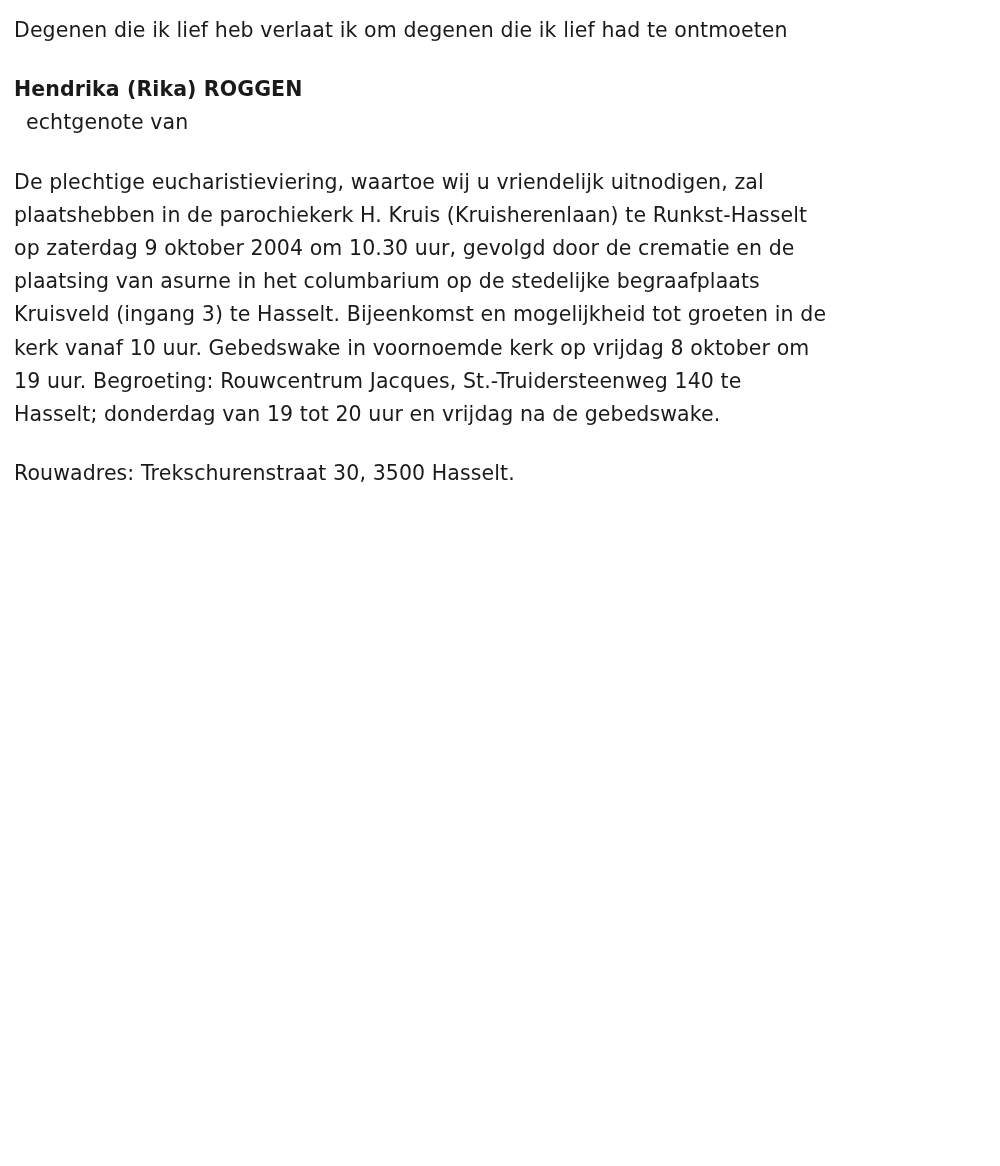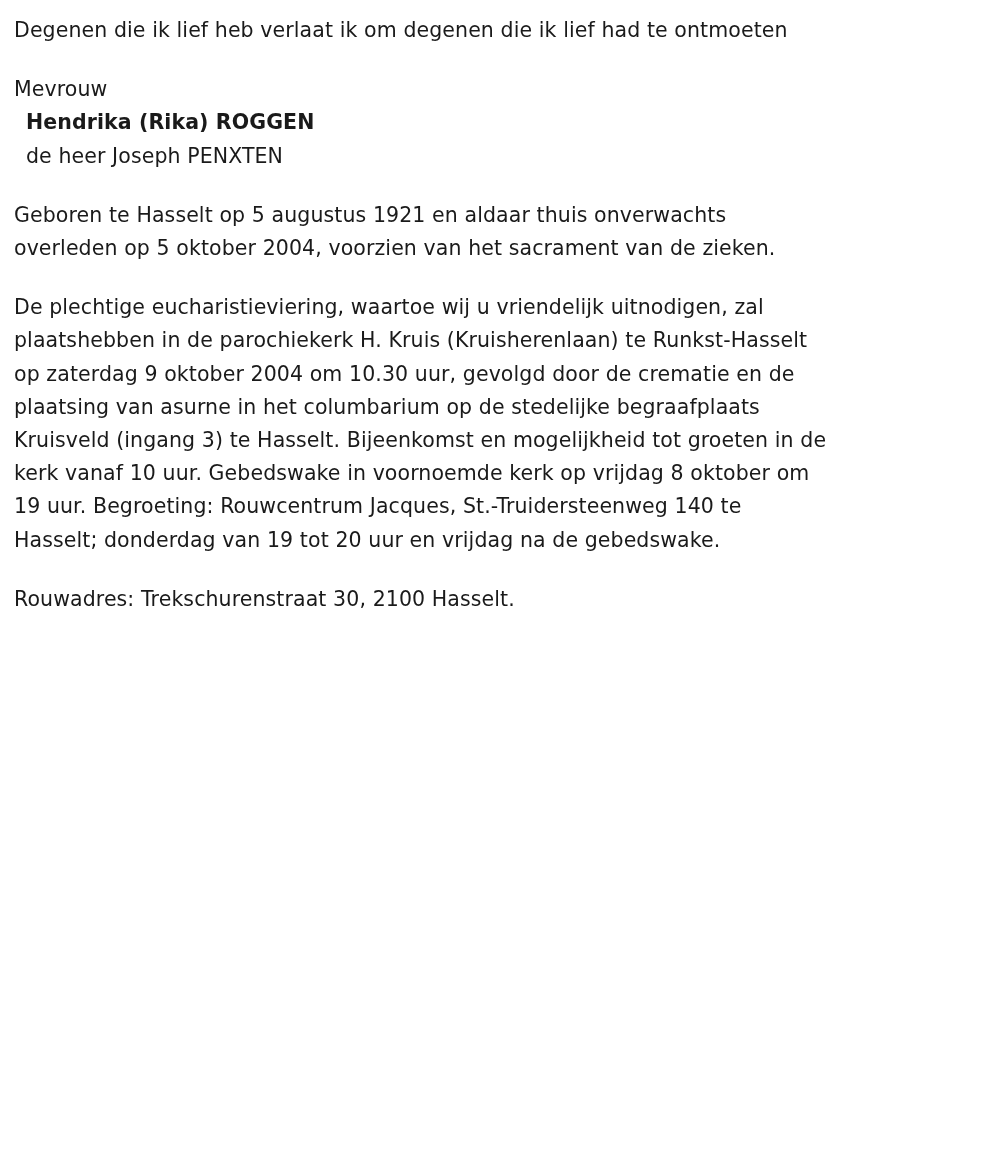--- a/index.html
+++ b/index.html
@@ -38,25 +38,23 @@
     font-weight: bold;
   }
 </style>
 </head>
 <body>
 
 <div class="page">
 
   <p class="block">Degenen die ik lief heb verlaat ik om degenen die ik lief had te ontmoeten</p>
 
-  <p class="block tight">Mevrouw</p>
   <p class="block tight name">Hendrika (Rika) ROGGEN</p>
-  <p class="block tight">de heer Joseph PENXTEN</p>
+  <p class="block tight">echtgenote van</p>
 
 
-  <p class="block">Geboren te Hasselt op 5 augustus 1921 en aldaar thuis onverwachts overleden op 5 oktober 2004, voorzien van het sacrament van de zieken.</p>
 
   <p class="block">De plechtige eucharistieviering, waartoe wij u vriendelijk uitnodigen, zal plaatshebben in de parochiekerk H. Kruis (Kruisherenlaan) te Runkst-Hasselt op zaterdag 9 oktober 2004 om 10.30 uur, gevolgd door de crematie en de plaatsing van asurne in het columbarium op de stedelijke begraafplaats Kruisveld (ingang 3) te Hasselt. Bijeenkomst en mogelijkheid tot groeten in de kerk vanaf 10 uur. Gebedswake in voornoemde kerk op vrijdag 8 oktober om 19 uur. Begroeting: Rouwcentrum Jacques, St.-Truidersteenweg 140 te Hasselt; donderdag van 19 tot 20 uur en vrijdag na de gebedswake.</p>
 
-  <p class="block">Rouwadres: Trekschurenstraat 30, 2100 Hasselt.</p>
+  <p class="block">Rouwadres: Trekschurenstraat 30, 3500 Hasselt.</p>
 
 
 </div>
 
 </body></html>

